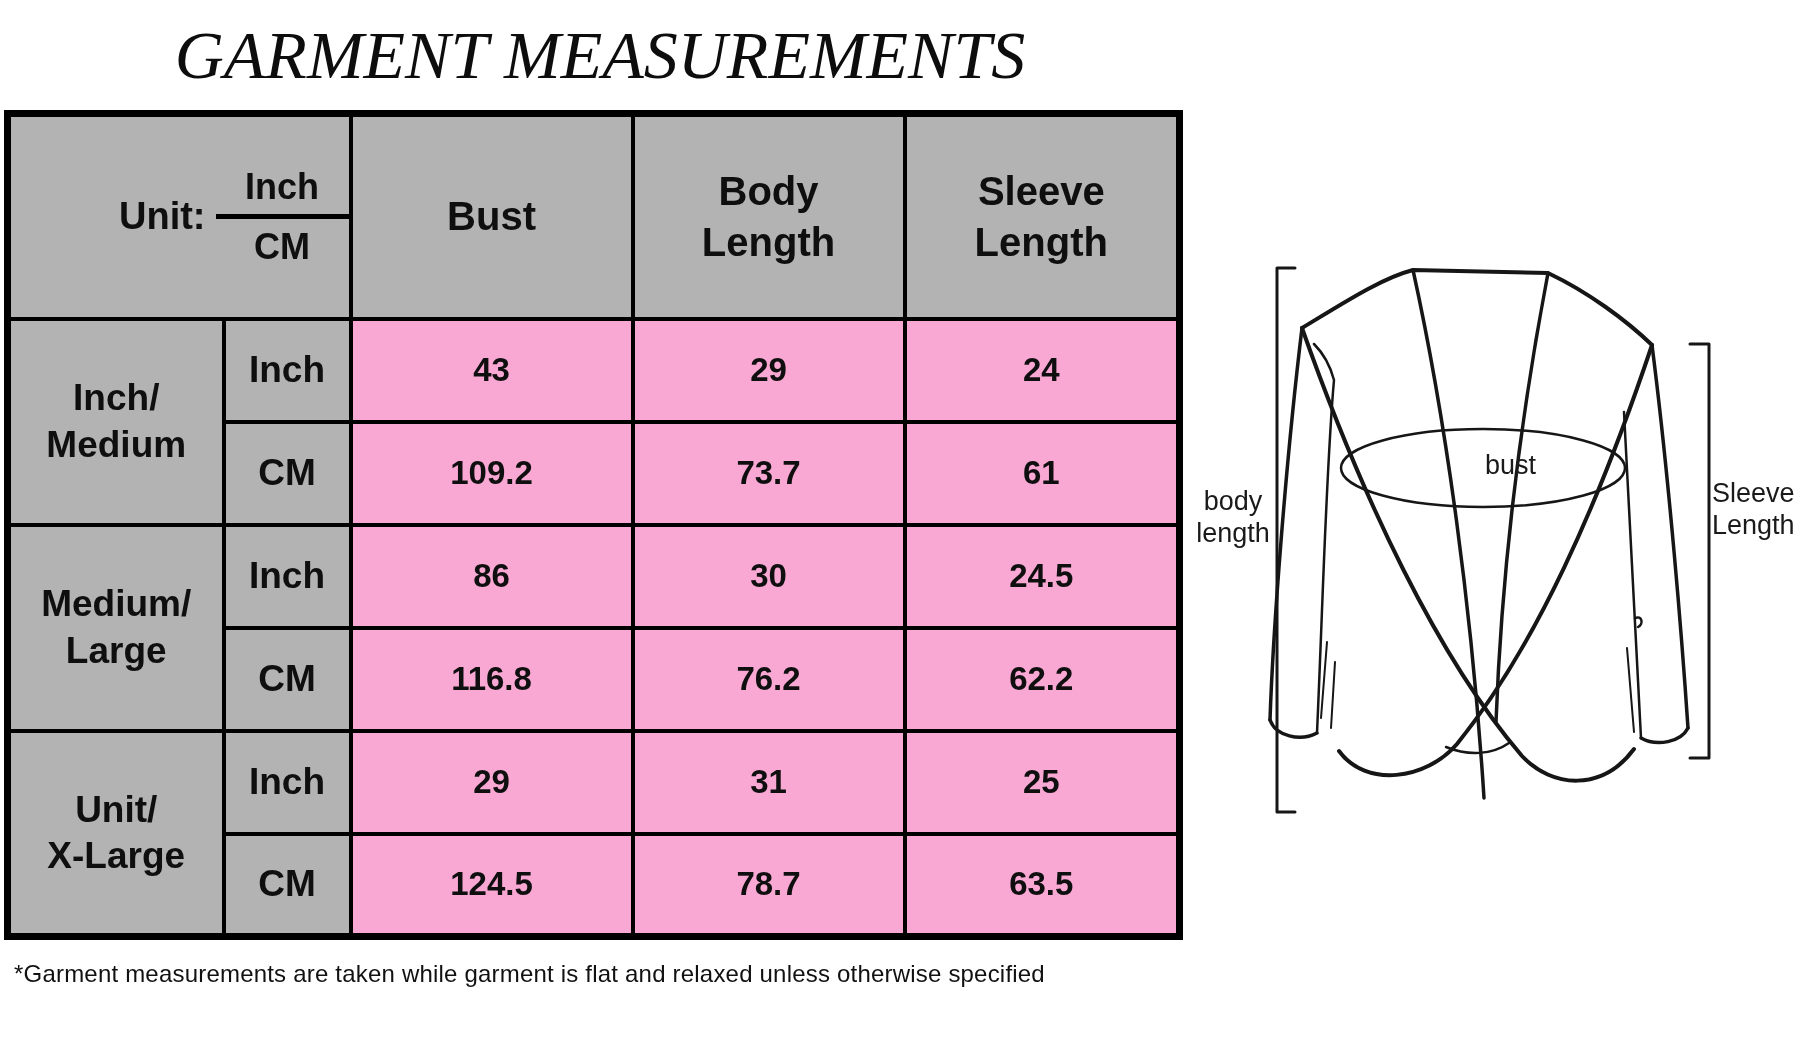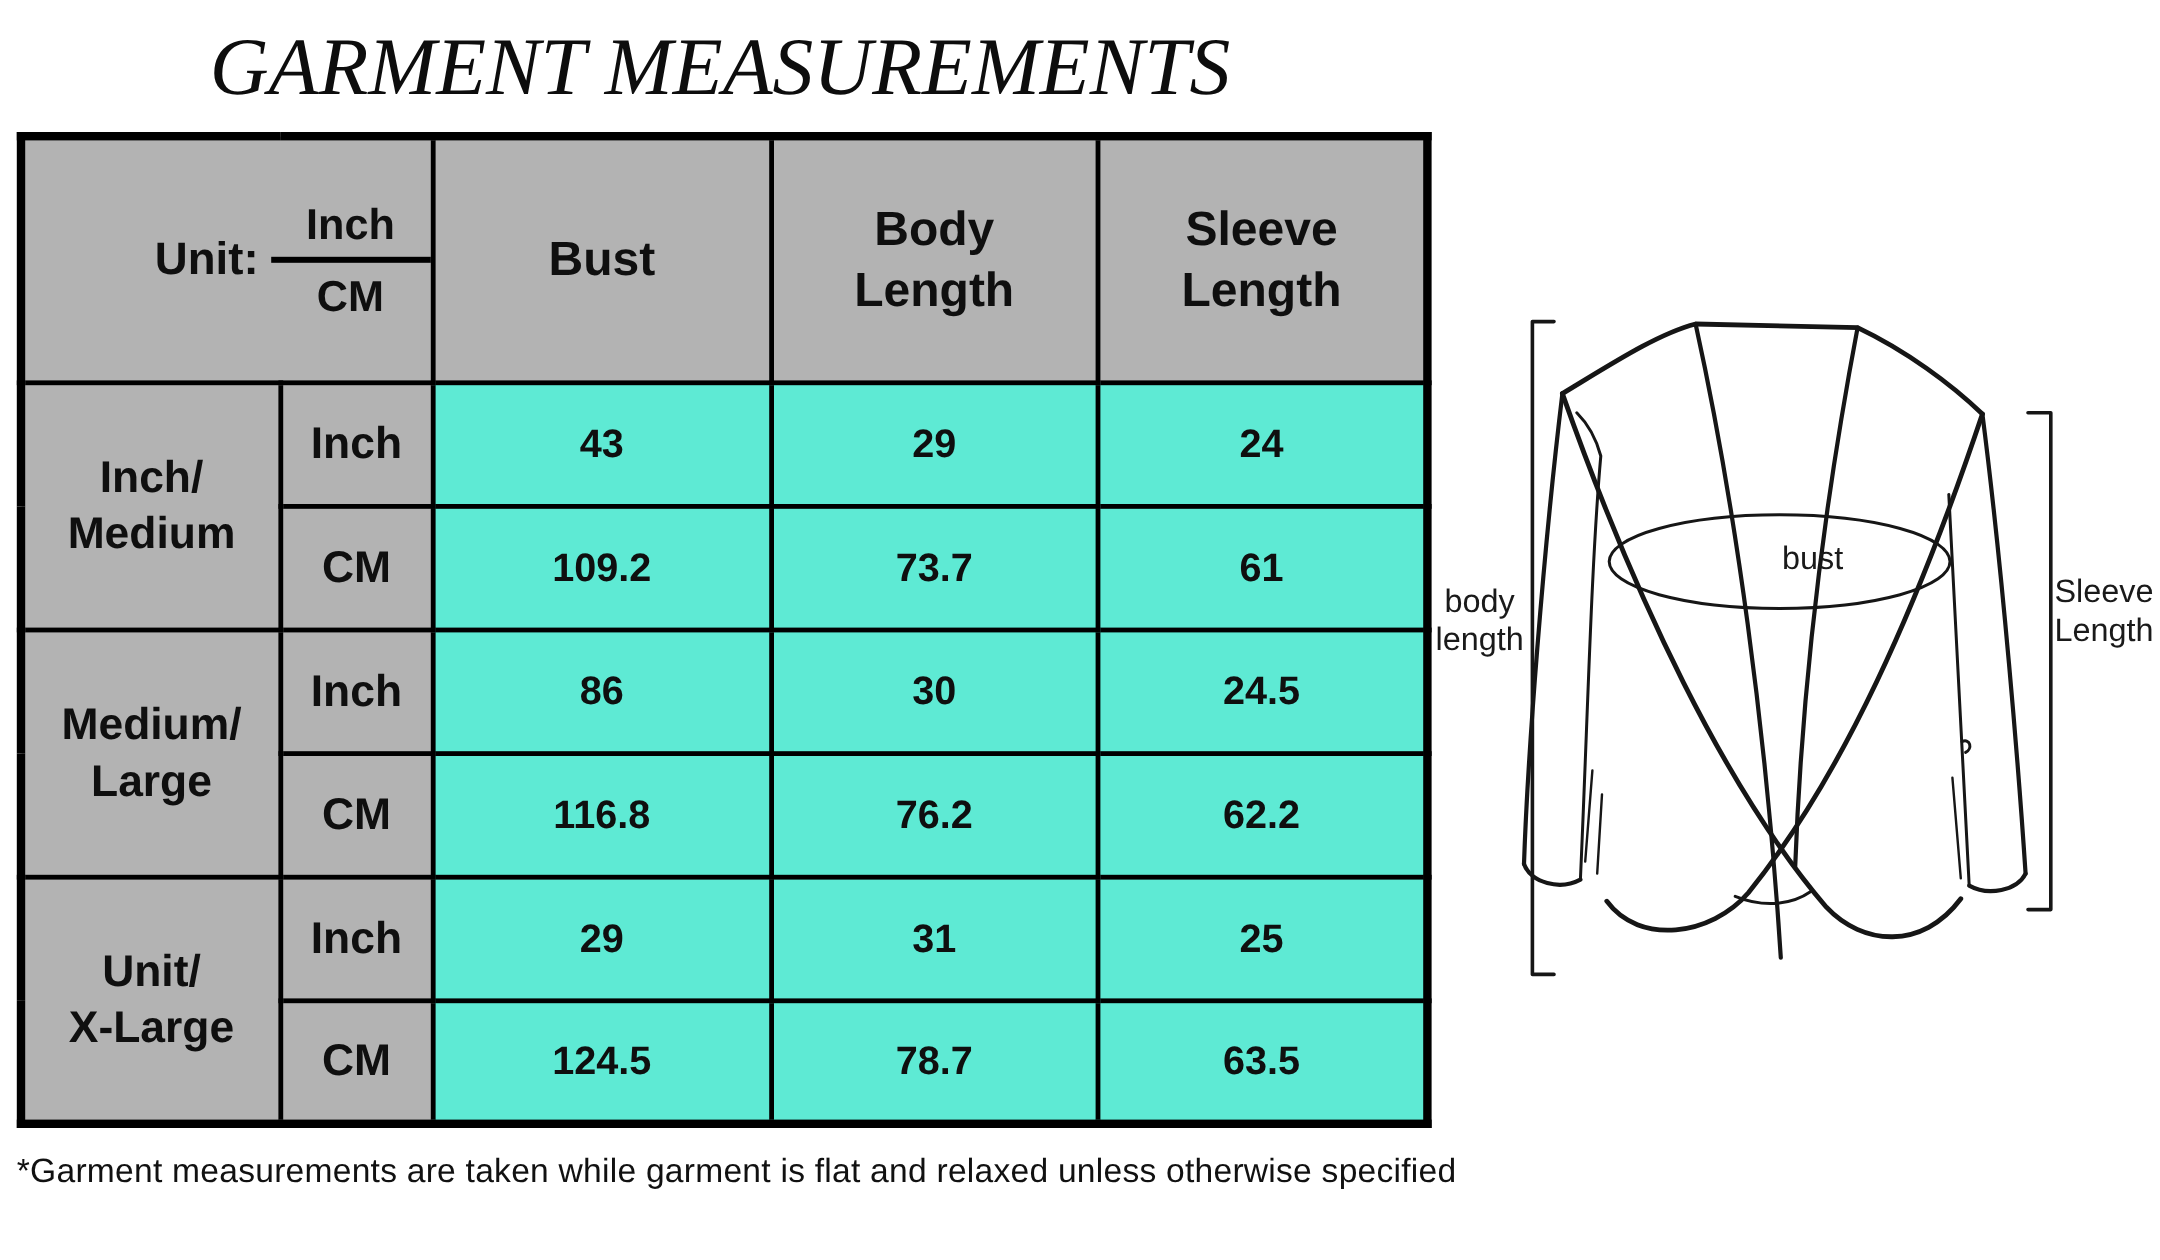--- a/index.html
+++ b/index.html
@@ -14,36 +14,36 @@
   .title{
     position:absolute;left:14px;top:18px;width:1172px;
     text-align:center;
     font-family:"Liberation Serif", serif;
     font-style:italic;font-weight:400;
     font-size:68px;line-height:1.1;color:#0d0d0d;
     letter-spacing:0px;
   }
 
   
-  .size-table-wrap{position:absolute;left:14px;top:110px;}
+  .size-table-wrap{position:absolute;left:4px;top:110px;}
   table.size-table{
     border-collapse:collapse;table-layout:fixed;
     width:1172px;
   }
   table.size-table td{
     border:4px solid #000;
     text-align:center;vertical-align:middle;
     padding:0;
     font-weight:700;color:#0f0f0f;
   }
   table.size-table{border:7px solid #000;}
   tr.hdr-row{height:205px;}
   tr.sub-row{height:103px;}
   td.gray{background:#b3b3b3;}
-  td.white{background:#5eead4;}
+  td.white{background:#f9a8d4;}
   td.hdr{font-size:40px;line-height:1.28;border-bottom-width:7px;}
   td.unit-hdr{text-align:left;}
   td.size-cell{font-size:37px;line-height:1.25;}
   td.unit-cell{font-size:37px;}
   td.val-cell{font-size:33px;}
   td.group-end{border-bottom-width:7px;}
   td.sub-divider{border-bottom-width:3px;}
 
   .unit-flex{
     display:flex;align-items:center;justify-content:flex-start;
@@ -57,21 +57,21 @@
     border-bottom:5px solid #000;padding-bottom:4px;
   }
   .unit-frac .bottom{
     display:block;width:100%;text-align:center;
     font-size:36px;font-weight:700;padding-top:5px;
   }
 
   
   .footnote{
     position:absolute;left:14px;top:960px;width:1300px;
-    font-size:28px;font-weight:400;color:#111;
+    font-size:24px;font-weight:400;color:#111;
     letter-spacing:0.2px;
   }
 
   
   .diagram{position:absolute;left:1190px;top:250px;width:612px;height:575px;}
   .diagram svg{position:absolute;left:60px;top:0;}
   .diagram .dlabel{
     position:absolute;font-size:27px;line-height:1.18;color:#1a1a1a;
     font-weight:400;
   }

